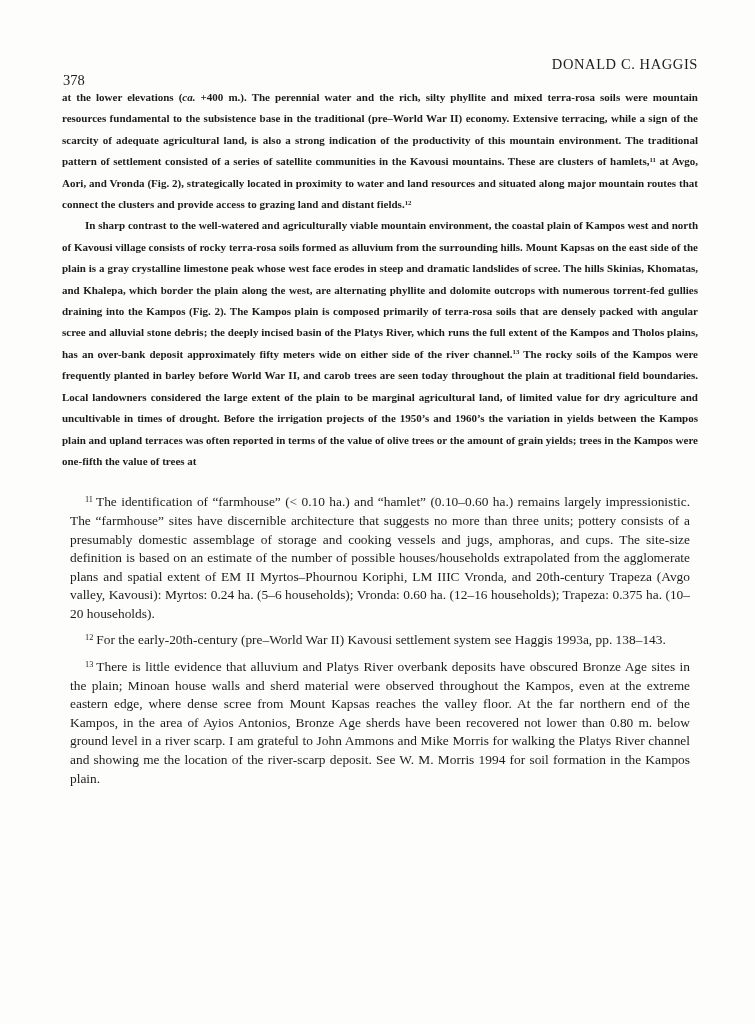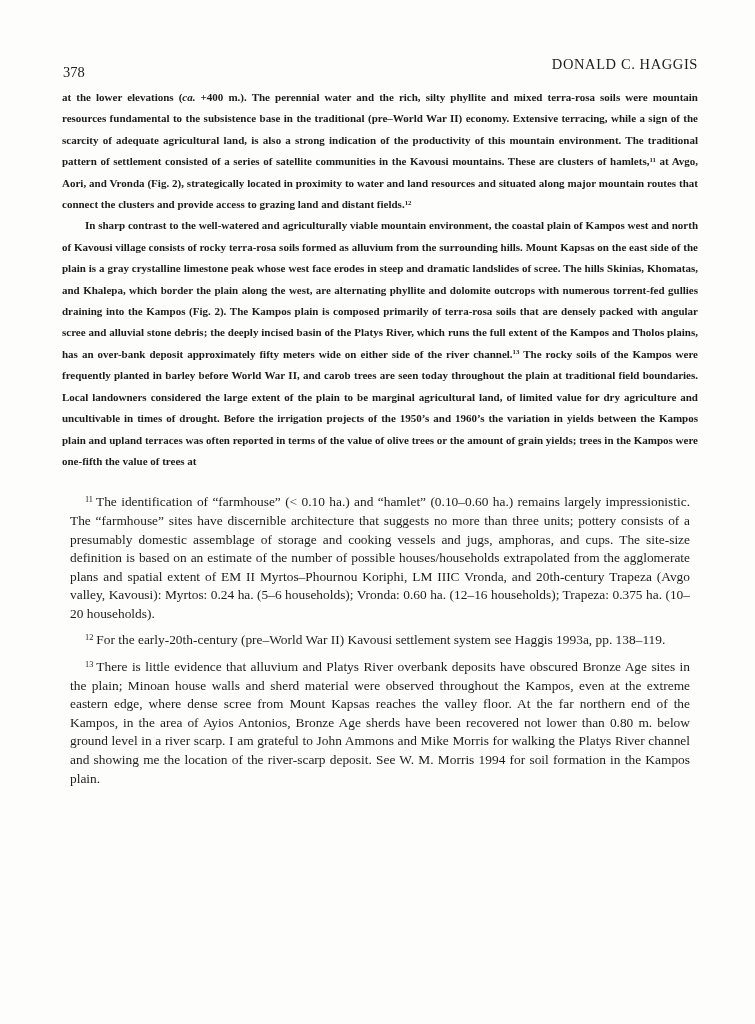--- a/index.html
+++ b/index.html
@@ -24,21 +24,21 @@
   }
   .pageheader {
     position: relative;
     height: 18px;
     font-size: 14.5px;
     line-height: 18px;
   }
   .page-num {
     position: absolute;
     left: 1px;
-    top: 8px;
+    top: 16px;
   }
   .running-head {
     display: block;
     text-align: right;
     letter-spacing: 0.6px;
   }
   .bodytext {
     margin-top: 14px;
     font-size: 11px;
     line-height: 21.4px;
@@ -85,18 +85,18 @@
       <span class="running-head">DONALD C. HAGGIS</span>
     </div>
 
     <div class="bodytext">
       <p><span>at the lower elevations (</span><i>ca.</i><span> +400 m.). The perennial water and the rich, silty phyllite and mixed terra-rosa soils were mountain resources fundamental to the subsistence base in the traditional (pre–World War II) economy. Extensive terracing, while a sign of the scarcity of adequate agricultural land, is also a strong indication of the productivity of this mountain environment. The traditional pattern of settlement consisted of a series of satellite communities in the Kavousi mountains. These are clusters of hamlets,</span><sup>11</sup><span> at Avgo, Aori, and Vronda (Fig. 2), strategically located in proximity to water and land resources and situated along major mountain routes that connect the clusters and provide access to grazing land and distant fields.</span><sup>12</sup></p>
       <p class="indent"><span>In sharp contrast to the well-watered and agriculturally viable mountain environment, the coastal plain of Kampos west and north of Kavousi village consists of rocky terra-rosa soils formed as alluvium from the surrounding hills. Mount Kapsas on the east side of the plain is a gray crystalline limestone peak whose west face erodes in steep and dramatic landslides of scree. The hills Skinias, Khomatas, and Khalepa, which border the plain along the west, are alternating phyllite and dolomite outcrops with numerous torrent-fed gullies draining into the Kampos (Fig. 2). The Kampos plain is composed primarily of terra-rosa soils that are densely packed with angular scree and alluvial stone debris; the deeply incised basin of the Platys River, which runs the full extent of the Kampos and Tholos plains, has an over-bank deposit approximately fifty meters wide on either side of the river channel.</span><sup>13</sup><span> The rocky soils of the Kampos were frequently planted in barley before World War II, and carob trees are seen today throughout the plain at traditional field boundaries. Local landowners considered the large extent of the plain to be marginal agricultural land, of limited value for dry agriculture and uncultivable in times of drought. Before the irrigation projects of the 1950’s and 1960’s the variation in yields between the Kampos plain and upland terraces was often reported in terms of the value of olive trees or the amount of grain yields; trees in the Kampos were one-fifth the value of trees at</span></p>
     </div>
 
     <div class="footnotes">
       <p><sup>11</sup><span><span>The identification of “farmhouse” (&lt; 0.10 ha.) and “hamlet” (0.10–0.60 ha.) remains largely impressionistic. The “farmhouse” sites have discernible architecture that suggests no more than three units; pottery consists of a presumably domestic assemblage of storage and cooking vessels and jugs, amphoras, and cups. The site-size definition is based on an estimate of the number of possible houses/households extrapolated from the agglomerate plans and spatial extent of EM II Myrtos–Phournou Koriphi, LM IIIC Vronda, and 20th-century Trapeza (Avgo valley, Kavousi): Myrtos: 0.24 ha. (5–6 households); Vronda: 0.60 ha. (12–16 households); Trapeza: 0.375 ha. (10–20 households).</span></span></p>
-      <p><sup>12</sup><span><span>For the early-20th-century (pre–World War II) Kavousi settlement system see Haggis 1993a, pp. 138–119.</span></span></p>
+      <p><sup>12</sup><span><span>For the early-20th-century (pre–World War II) Kavousi settlement system see Haggis 1993a, pp. 138–143.</span></span></p>
       <p><sup>13</sup><span><span>There is little evidence that alluvium and Platys River overbank deposits have obscured Bronze Age sites in the plain; Minoan house walls and sherd material were observed throughout the Kampos, even at the extreme eastern edge, where dense scree from Mount Kapsas reaches the valley floor. At the far northern end of the Kampos, in the area of Ayios Antonios, Bronze Age sherds have been recovered not lower than 0.80 m. below ground level in a river scarp. I am grateful to John Ammons and Mike Morris for walking the Platys River channel and showing me the location of the river-scarp deposit. See W. M. Morris 1994 for soil formation in the Kampos plain.</span></span></p>
     </div>
 
   </div>
 </div>
 
 </body></html>

